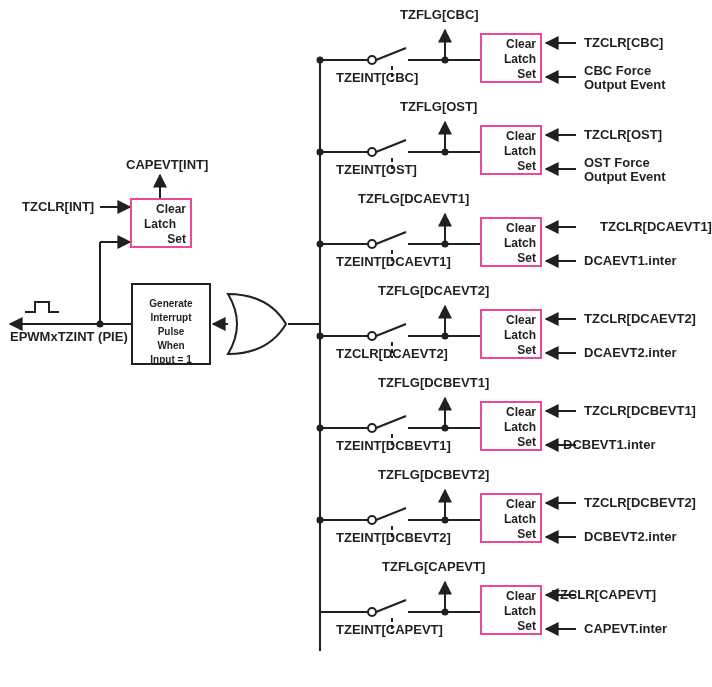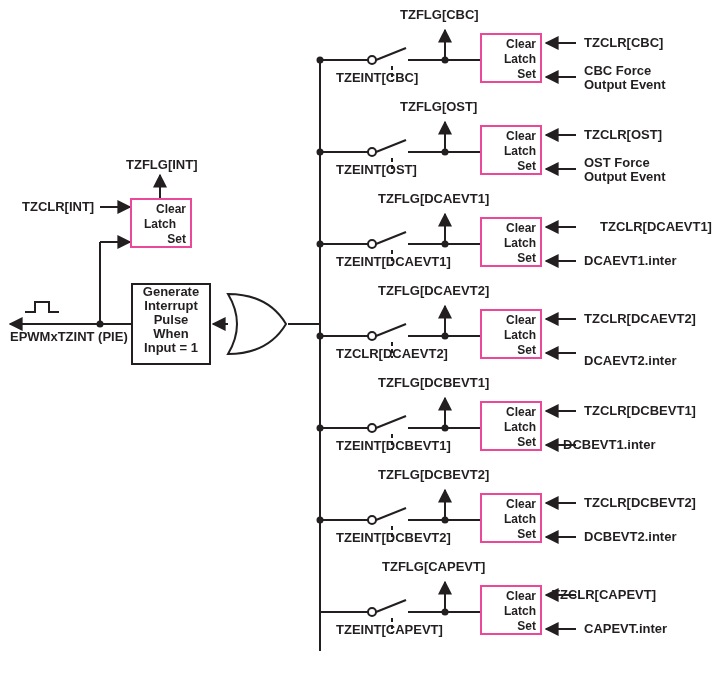--- a/index.html
+++ b/index.html
@@ -38,24 +38,24 @@
   }
   .latch-box .row { display:block; }
   .pulse-box {
     position: absolute;
     left: 131px;
     top: 283px;
     width: 80px;
     height: 82px;
     border: 2px solid #231f20;
     background: #fff;
-    font-size: 13px;
+    font-size: 10px;
     font-weight: bold;
     text-align: center;
-    padding: 0 2px;
+    padding: 12px 2px;
     box-sizing: border-box;
     line-height: 14px;
   }
 </style>
 </head>
 <body>
 <div class="stage">
 
 <svg width="712" height="687" viewBox="0 0 712 687">
   <defs>
@@ -175,21 +175,21 @@
     <line x1="576" y1="595" x2="546" y2="595" stroke="#231f20" stroke-width="2" marker-end="url(#arrow)"></line>
     <line x1="576" y1="629" x2="546" y2="629" stroke="#231f20" stroke-width="2" marker-end="url(#arrow)"></line>
   </g>
 
   <line x1="320" y1="612" x2="320" y2="612" stroke="#231f20" stroke-width="2"></line>
 </svg>
 
 <div class="lbl" style="left:10px; top:330px;">EPWMxTZINT (PIE)</div>
 
 <div class="lbl" style="left:22px; top:200px;">TZCLR[INT]</div>
-<div class="lbl" style="left:126px; top:158px;">TZFLG[INT]</div>
+<div class="lbl" style="left:126px; top:158px;">CAPEVT[INT]</div>
 
 <div class="latch-box" style="left:130px; top:198px;">
   <span class="row">Clear</span>
   <span class="row" style="text-align:left; padding-left:10px;">Latch</span>
   <span class="row">Set</span>
 </div>
 
 <div class="pulse-box">
   <span>Generate</span><br>
   <span>Interrupt</span><br>
@@ -222,34 +222,34 @@
 <div class="lbl" style="left:584px; top:156px;">
   <span>OST Force</span><br>
   <span>Output Event</span>
 </div>
 
 <div class="latch-box" style="left:480px; top:217px;">
   <span class="row">Clear</span>
   <span class="row">Latch</span>
   <span class="row">Set</span>
 </div>
-<div class="lbl" style="left:378px; top:192px;">TZFLG[DCAEVT1]</div>
+<div class="lbl" style="left:358px; top:192px;">TZFLG[DCAEVT1]</div>
 <div class="lbl" style="left:336px; top:255px;">TZEINT[DCAEVT1]</div>
 <div class="lbl" style="left:584px; top:220px;margin-left:16px;">TZCLR[DCAEVT1]</div>
 <div class="lbl" style="left:584px; top:254px;">DCAEVT1.inter</div>
 
 <div class="latch-box" style="left:480px; top:309px;">
   <span class="row">Clear</span>
   <span class="row">Latch</span>
   <span class="row">Set</span>
 </div>
 <div class="lbl" style="left:378px; top:284px;">TZFLG[DCAEVT2]</div>
 <div class="lbl" style="left:336px; top:347px;">TZCLR[DCAEVT2]</div>
 <div class="lbl" style="left:584px; top:312px;">TZCLR[DCAEVT2]</div>
-<div class="lbl" style="left:584px; top:346px;margin-top:8px;">DCAEVT2.inter</div>
+<div class="lbl" style="left:584px; top:346px;">DCAEVT2.inter</div>
 
 <div class="latch-box" style="left:480px; top:401px;">
   <span class="row">Clear</span>
   <span class="row">Latch</span>
   <span class="row">Set</span>
 </div>
 <div class="lbl" style="left:378px; top:376px;">TZFLG[DCBEVT1]</div>
 <div class="lbl" style="left:336px; top:439px;">TZEINT[DCBEVT1]</div>
 <div class="lbl" style="left:584px; top:404px;">TZCLR[DCBEVT1]</div>
 <div class="lbl" style="left:563px; top:438px;">DCBEVT1.inter</div>

